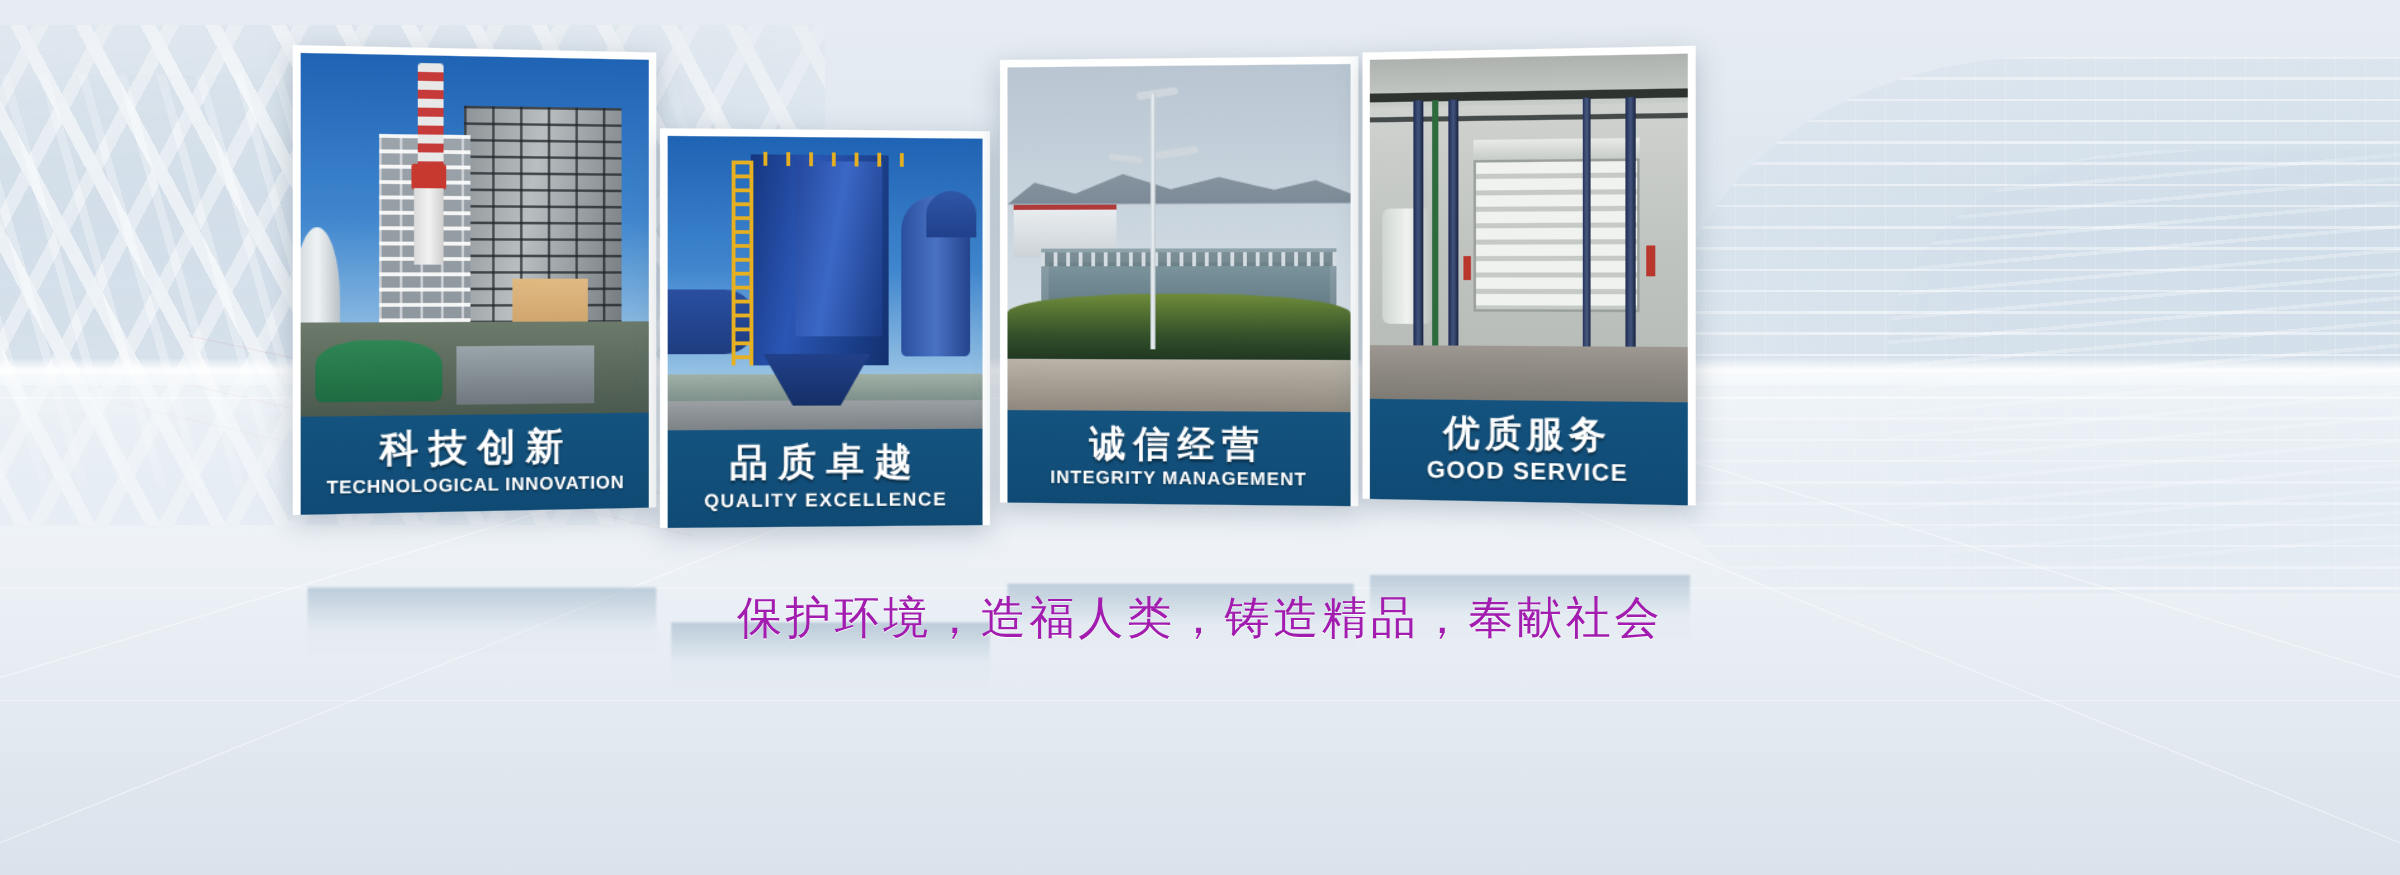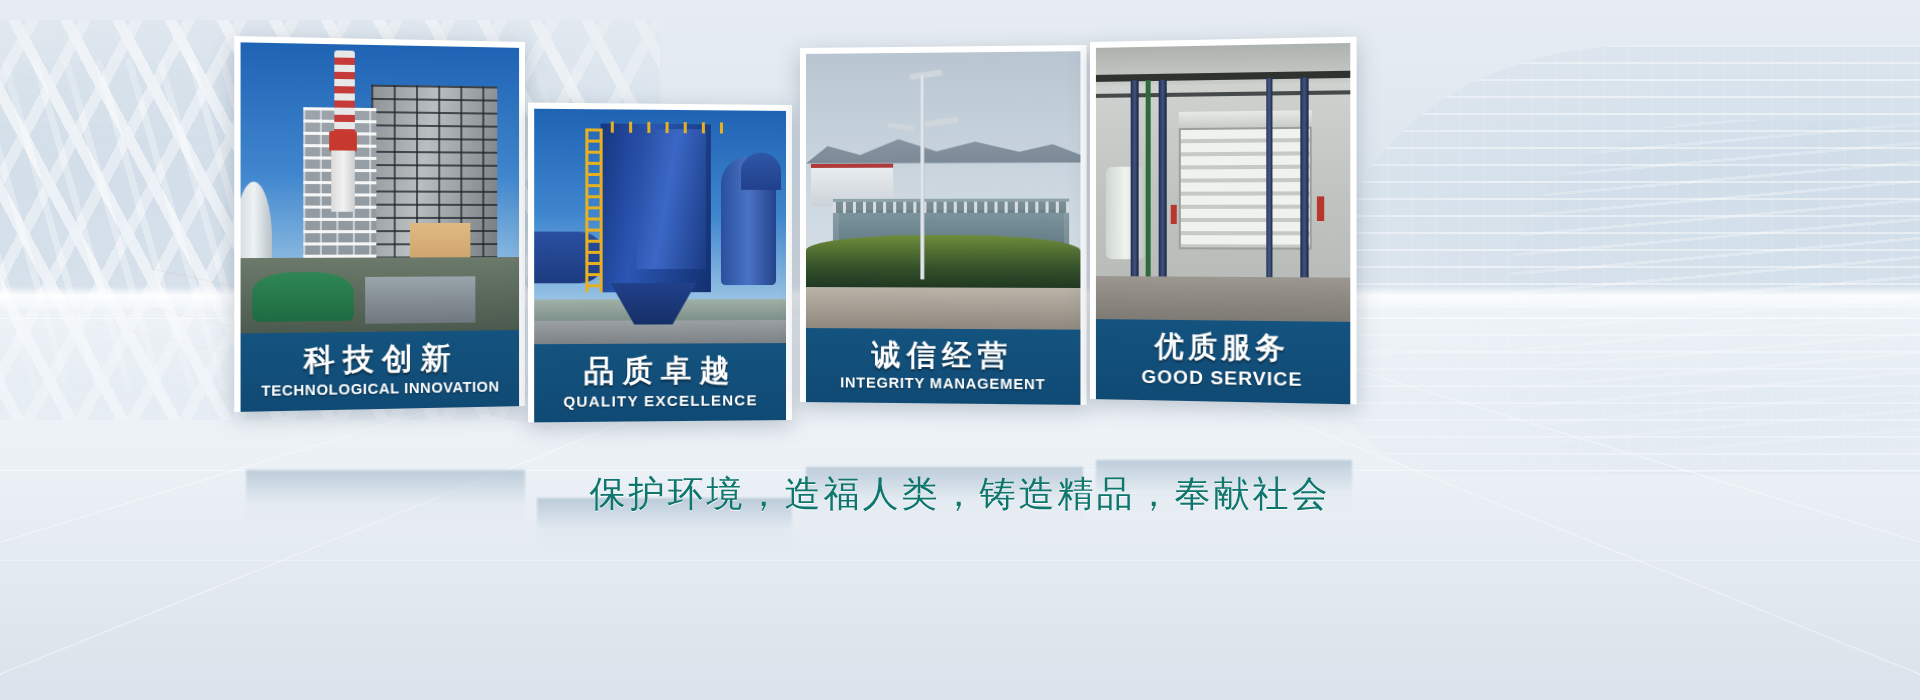--- a/index.html
+++ b/index.html
@@ -250,21 +250,21 @@
     background:linear-gradient(90deg,#cfd6d1,#f0f3ef,#bcc3be);border-radius:6px;}
   .p4-floor{position:absolute;left:0;bottom:0;width:100%;height:16%;
     background:linear-gradient(180deg,#9c9790,#7e7a74);}
   .p4-red{position:absolute;right:10%;top:55%;width:7px;height:9%;background:#b8362c;}
   .p4-red2{position:absolute;left:30%;top:58%;width:6px;height:7%;background:#b8362c;}
 
   
   .slogan{
     position:absolute;left:0;top:470px;width:1920px;text-align:center;
     font-family:"DejaVu Sans","Liberation Sans",sans-serif;
-    font-size:36px;color:#0f766e;letter-spacing:3px;
+    font-size:36px;color:#a21caf;letter-spacing:3px;
     text-shadow:0 1px 0 rgba(255,255,255,.85);
   }
 </style>
 </head>
 <body>
 
 <div id="stage">
 
   <div class="bg-base"></div>
   <div class="bg-sky"></div>

